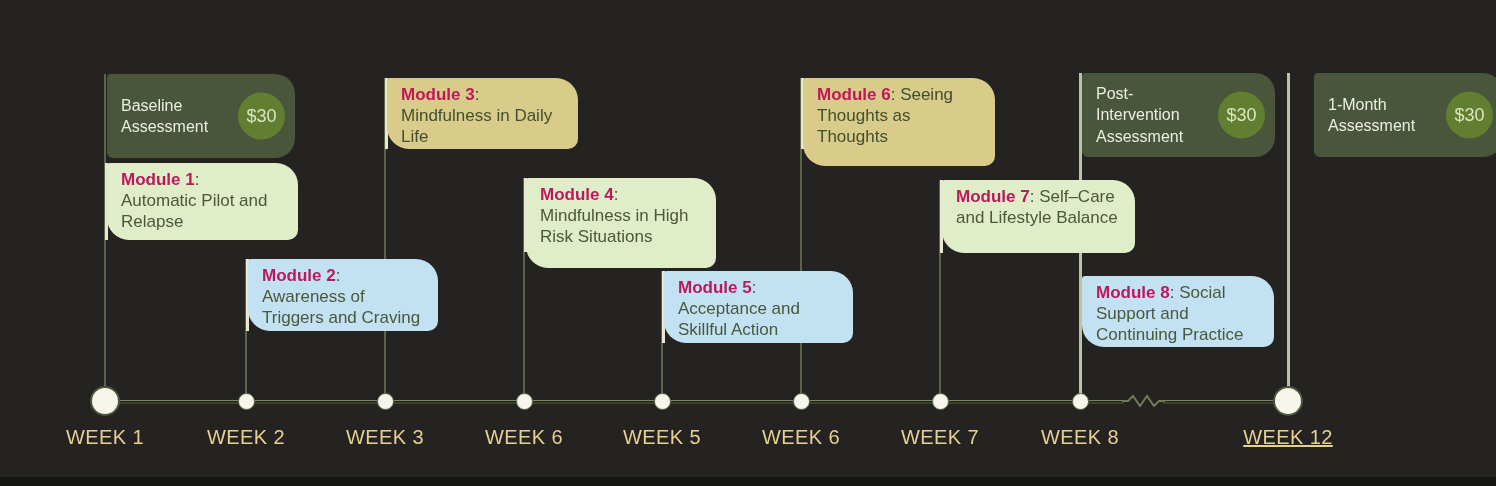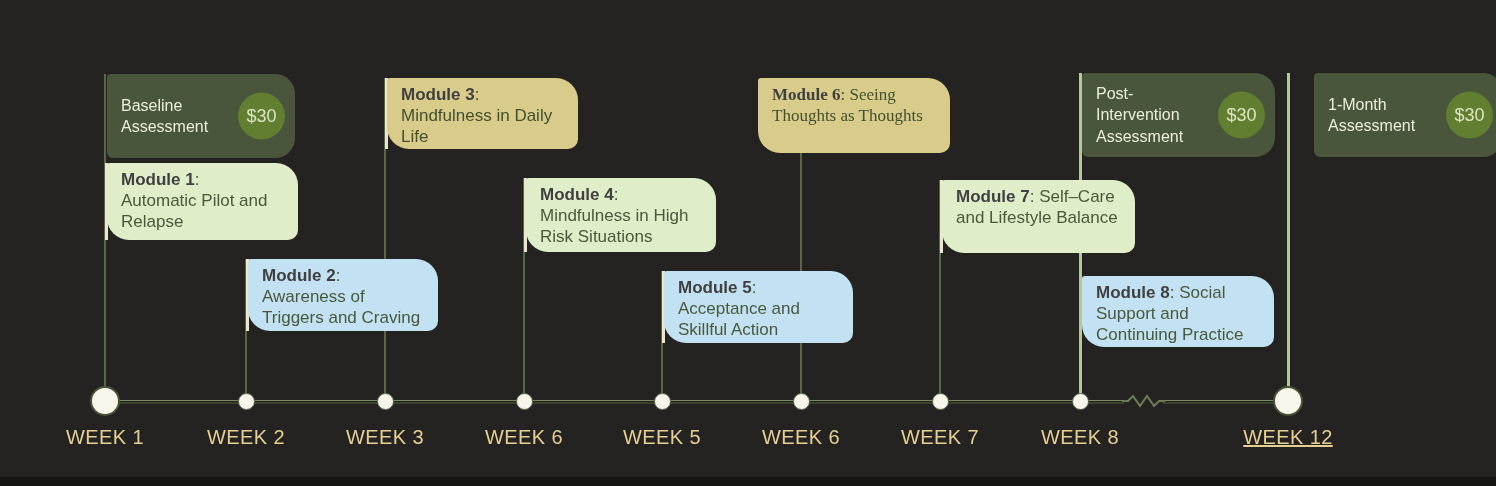--- a/index.html
+++ b/index.html
@@ -23,21 +23,21 @@
   .card{
     position:absolute;box-sizing:border-box;
     border-radius:3px 22px 10px 22px;
     padding:6px 14px;
     font-size:17px;line-height:1.24;
     z-index:2;
   }
   .card.green{background:#dfeec9;color:#4a583c;}
   .card.blue {background:#c2e1f2;color:#4a583c;}
   .card.tan  {background:#d9cb89;color:#42502f;}
-  .card b{font-weight:bold;color:#404040;}
+  .card b{font-weight:bold;color:#be185d;}
   .card.assessment{
     background:#4a563b;color:#eceede;
     border-radius:4px 20px 20px 6px;
     display:flex;align-items:center;
     padding:8px 66px 8px 14px;
     font-size:16px;line-height:1.32;
   }
   .price-badge{
     position:absolute;right:10px;top:50%;transform:translateY(-50%);
     width:47px;height:47px;border-radius:50%;
@@ -91,23 +91,23 @@
     <div class="week-label" style="left: 1080px; top: 426px;">WEEK 8</div>
     <div class="week-dot large" style="left: 1273px; top: 386px; z-index: 3;"></div>
     <div class="week-label" style="left: 1288px; top: 426px; text-decoration: underline;">WEEK 12</div>
     <div class="card assessment" style="left: 107px; top: 74px; width: 188px; height: 84px;">
       <span>Baseline Assessment</span>
       <span class="price-badge">$30</span>
     </div>
     <div class="card green" style="left: 107px; top: 163px; width: 191px; height: 77px;"><b>Module 1</b>:<br><span>Automatic Pilot and Relapse</span></div>
     <div class="card blue" style="left: 248px; top: 259px; width: 190px; height: 72px;"><b>Module 2</b>:<br><span>Awareness of Triggers and Craving</span></div>
     <div class="card tan" style="left: 387px; top: 78px; width: 191px; height: 71px;"><b>Module 3</b>:<br><span>Mindfulness in Daily Life</span></div>
-    <div class="card green" style="left: 526px; top: 178px; width: 190px; height: 74px;"><b>Module 4</b>:<br><span>Mindfulness in High Risk Situations</span></div>
+    <div class="card green" style="left: 526px; top: 178px; width: 190px; height: 90px;"><b>Module 4</b>:<br><span>Mindfulness in High Risk Situations</span></div>
     <div class="card blue" style="left: 664px; top: 271px; width: 189px; height: 72px;"><b>Module 5</b>:<br><span>Acceptance and Skillful Action</span></div>
-    <div class="card tan" style="left: 758px; top: 78px; width: 192px; height: 75px; font-family: Liberation Serif, serif;"><b>Module 6</b>: <span>Seeing Thoughts as Thoughts</span></div>
+    <div class="card tan" style="left: 803px; top: 78px; width: 192px; height: 88px;"><b>Module 6</b>: <span>Seeing Thoughts as Thoughts</span></div>
     <div class="card green" style="left: 942px; top: 180px; width: 193px; height: 73px;"><b>Module 7</b>: <span>Self–Care and Lifestyle Balance</span></div>
     <div class="card blue" style="left: 1082px; top: 276px; width: 192px; height: 71px;"><b>Module 8</b>: <span>Social Support and Continuing Practice</span></div>
     <div class="card assessment" style="left: 1082px; top: 73px; width: 193px; height: 84px;">
       <span>Post-Intervention Assessment</span>
       <span class="price-badge">$30</span>
     </div>
     <div class="card assessment" style="left: 1294px; top: 73px; width: 189px; height: 84px; margin-left: 20px;">
       <span>1-Month Assessment</span>
       <span class="price-badge">$30</span>
     </div>

